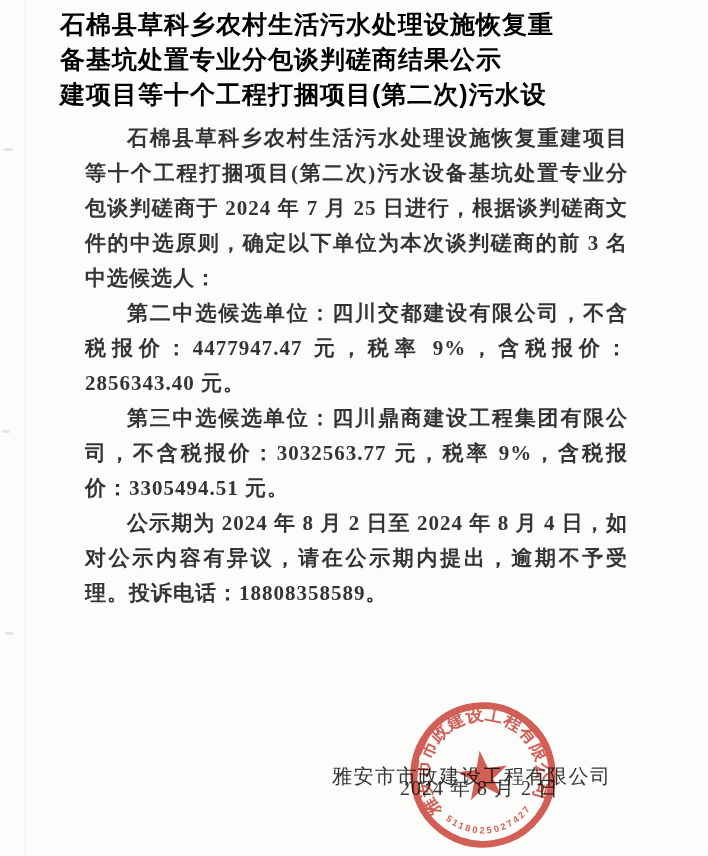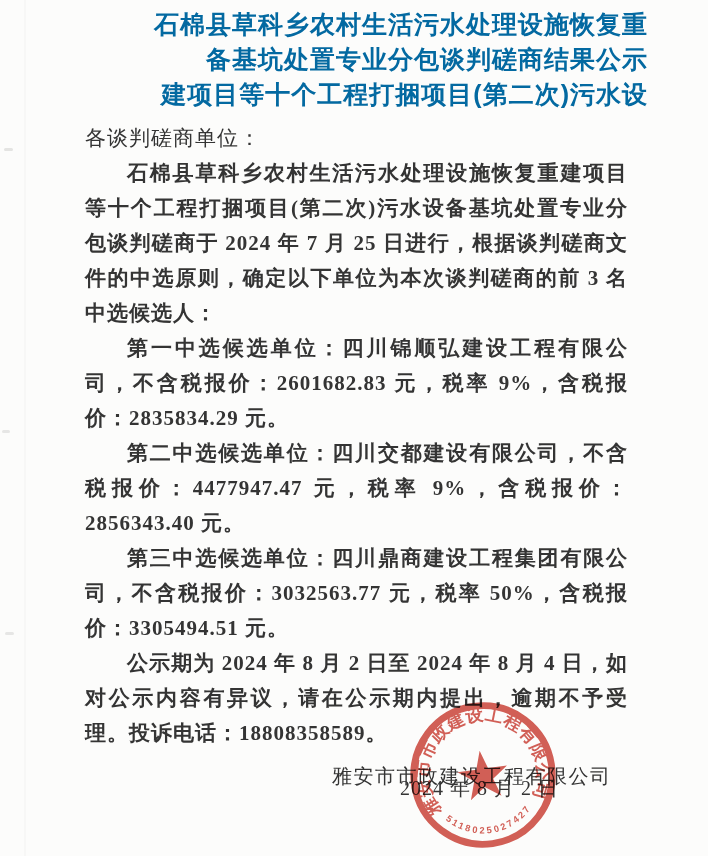--- a/index.html
+++ b/index.html
@@ -14,26 +14,26 @@
   }
   
   .artifact { position: absolute; background: #9a9a98; pointer-events: none; }
   .artifact.v1 { left: 24px; top: 0; width: 2px; height: 856px; opacity: 0.05; }
   .artifact.m1 { left: 4px; top: 148px; width: 9px; height: 3px; opacity: 0.25; border-radius: 2px; }
   .artifact.m2 { left: 2px; top: 430px; width: 8px; height: 3px; opacity: 0.22; border-radius: 2px; }
   .artifact.m3 { left: 5px; top: 632px; width: 9px; height: 3px; opacity: 0.22; border-radius: 2px; }
 
   .title {
     margin: 7px 60px 0 60px;
-    text-align: right;
+    text-align: left;
     font-family: "Liberation Sans", sans-serif;
     font-weight: 700;
     font-size: 25px;
     line-height: 35px;
-    color: #0369a1;
+    color: #000000;
     letter-spacing: 1px;
   }
   .title .title-line { display: block; }
 
   .body-text {
     margin: 9px 80px 0 85px;
     font-size: 21px;
     line-height: 35px;
     letter-spacing: 1px;
     text-align: justify;
@@ -93,25 +93,23 @@
   <div class="artifact m2"></div>
   <div class="artifact m3"></div>
 
   <h1 class="title">
     <span class="title-line">石棉县草科乡农村生活污水处理设施恢复重</span>
     <span class="title-line">备基坑处置专业分包谈判磋商结果公示</span>
     <span class="title-line">建项目等十个工程打捆项目(第二次)污水设</span>
   </h1>
 
   <div class="body-text">
-    <p>各谈判磋商单位：</p>
     <p class="indent">石棉县草科乡农村生活污水处理设施恢复重建项目等十个工程打捆项目(第二次)污水设备基坑处置专业分包谈判磋商于 2024 年 7 月 25 日进行，根据谈判磋商文件的中选原则，确定以下单位为本次谈判磋商的前 3 名中选候选人：</p>
-    <p class="indent">第一中选候选单位：四川锦顺弘建设工程有限公司，不含税报价：2601682.83 元，税率 9%，含税报价：2835834.29 元。</p>
     <p class="indent">第二中选候选单位：四川交都建设有限公司，不含税报价：4477947.47 元，税率 9%，含税报价：2856343.40 元。</p>
-    <p class="indent">第三中选候选单位：四川鼎商建设工程集团有限公司，不含税报价：3032563.77 元，税率 50%，含税报价：3305494.51 元。</p>
+    <p class="indent">第三中选候选单位：四川鼎商建设工程集团有限公司，不含税报价：3032563.77 元，税率 9%，含税报价：3305494.51 元。</p>
     <p class="indent">公示期为 2024 年 8 月 2 日至 2024 年 8 月 4 日，如对公示内容有异议，请在公示期内提出，逾期不予受理。投诉电话：18808358589。</p>
   </div>
 
   <div class="signature-company">雅安市市政建设工程有限公司</div>
   <div class="signature-date">2024 年 8 月 2 日</div>
 
   <div class="seal">
     <svg viewBox="0 0 160 160">
       <circle cx="80" cy="80" r="71" fill="none" stroke-width="7" stroke="#cc4137"></circle>
       <polygon points="80,55 86.06,73.66 105.68,73.66 89.81,85.19 95.87,103.84 80,92.31 64.13,103.84 70.19,85.19 54.32,73.66 73.94,73.66" fill="#cc4137"></polygon>

